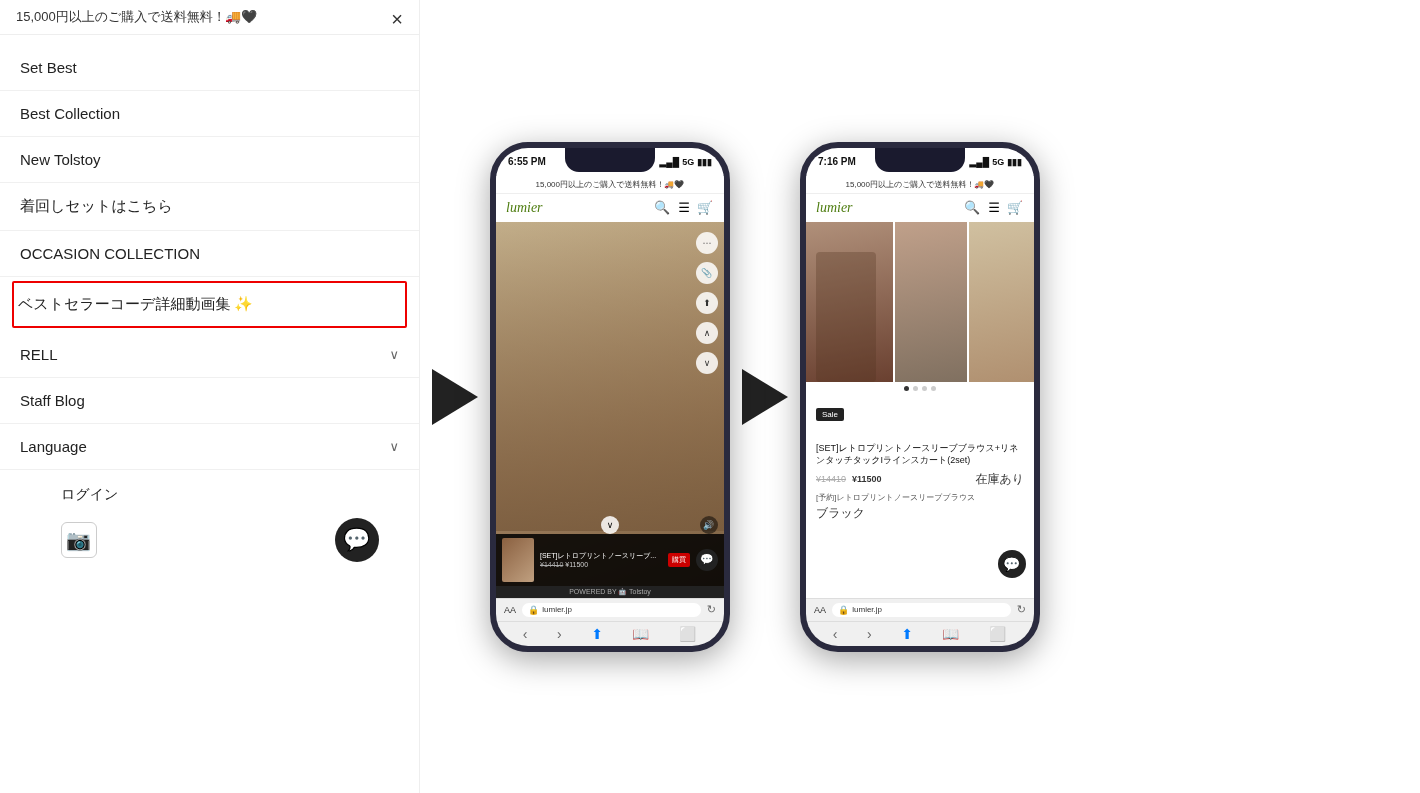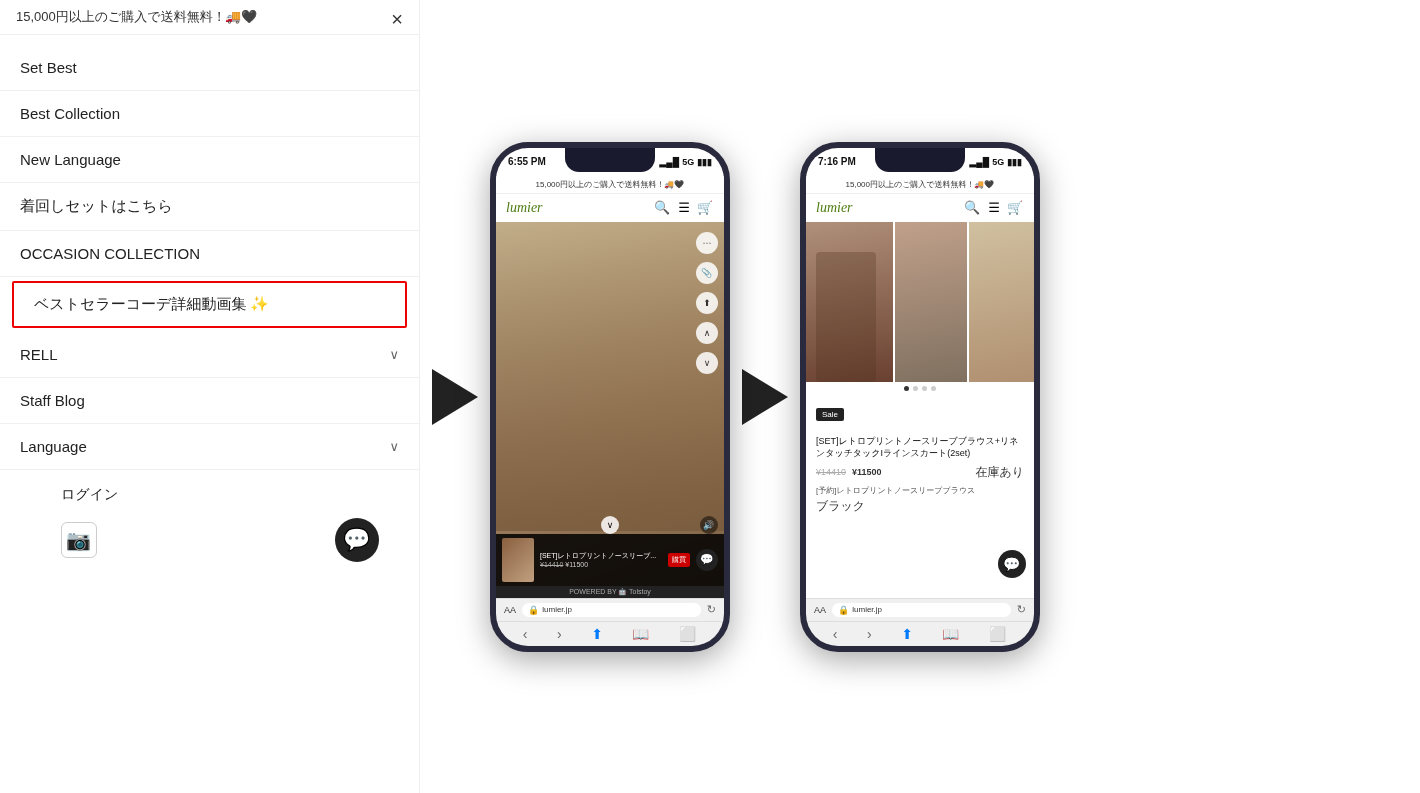--- a/index.html
+++ b/index.html
@@ -54,21 +54,21 @@
       cursor: pointer;
       border-bottom: 1px solid #f0f0f0;
       display: flex;
       justify-content: space-between;
       align-items: center;
     }
 
     .menu-item.highlighted {
       border: 2px solid #e00;
       margin: 4px 12px;
-      padding: 12px 20px;
+      padding: 12px 4px;
       border-radius: 2px;
       background: #fff;
     }
 
     .menu-item .chevron {
       font-size: 13px;
       color: #666;
     }
 
     .bottom-section {
@@ -351,21 +351,21 @@
       padding: 8px 10px;
     }
 
     .sale-badge {
       background: #222;
       color: #fff;
       font-size: 8px;
       padding: 2px 6px;
       border-radius: 2px;
       display: inline-block;
-      margin-bottom: 14px;
+      margin-bottom: 21px;
     }
 
     .product-title-right {
       font-size: 9px;
       font-weight: 400;
       color: #111;
       line-height: 1.4;
       margin-bottom: 4px;
     }
 
@@ -480,21 +480,21 @@
     <span class="close-btn">×</span>
 
     <ul class="menu-list">
       <li class="menu-item">
         <span>Set Best</span>
       </li>
       <li class="menu-item">
         <span>Best Collection</span>
       </li>
       <li class="menu-item">
-        <span>New Language</span>
+        <span>New Tolstoy</span>
       </li>
       <li class="menu-item">
         <span>着回しセットはこちら</span>
       </li>
       <li class="menu-item">
         <span>OCCASION COLLECTION</span>
       </li>
       <li class="menu-item highlighted">
         <span>ベストセラーコーデ詳細動画集 ✨</span>
       </li>

